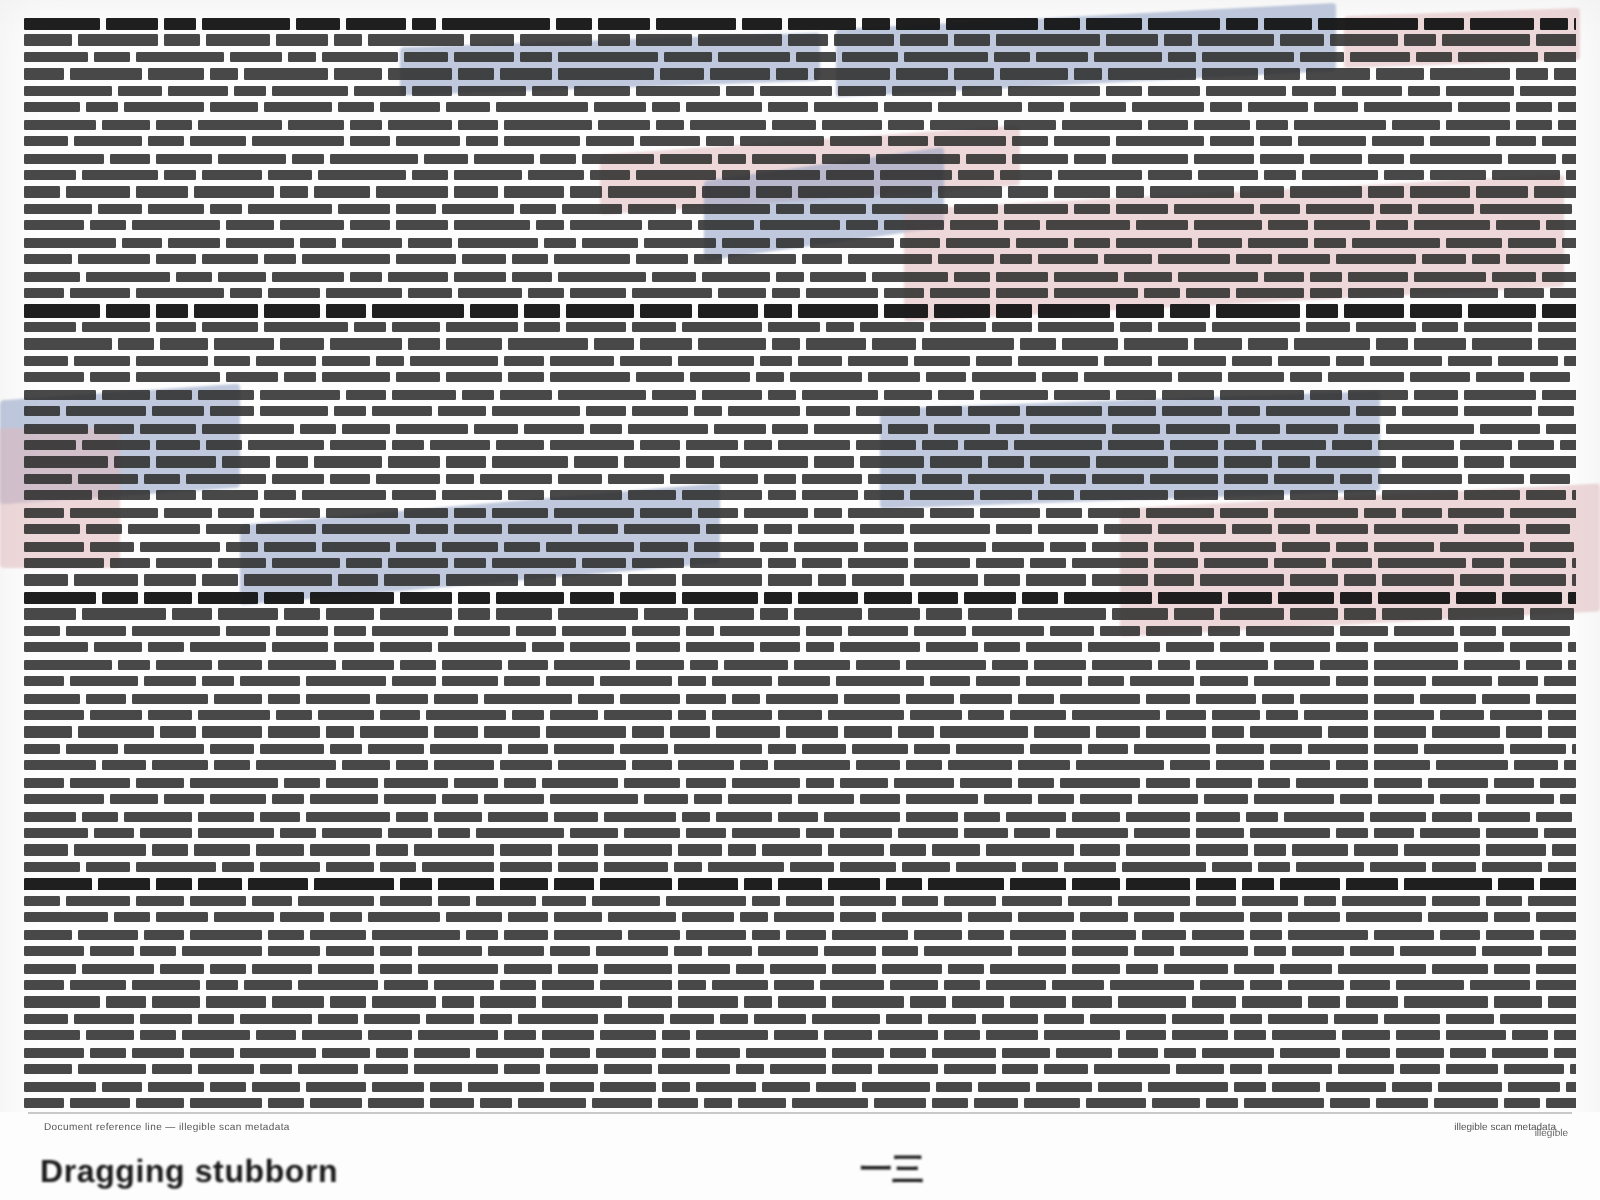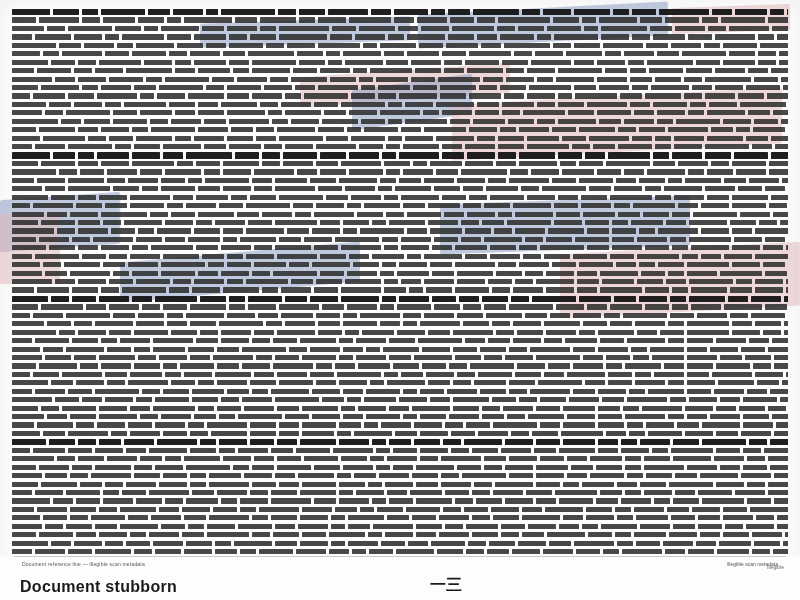--- a/index.html
+++ b/index.html
@@ -244,17 +244,17 @@
       <div class="line hd"><span class="w" style="width: 34px;"></span><span class="w" style="width: 18px;"></span><span class="w" style="width: 24px;"></span><span class="w" style="width: 28px;"></span><span class="w" style="width: 30px;"></span><span class="w" style="width: 20px;"></span><span class="w" style="width: 22px;"></span><span class="w" style="width: 36px;"></span><span class="w" style="width: 16px;"></span><span class="w" style="width: 26px;"></span><span class="w" style="width: 28px;"></span><span class="w" style="width: 24px;"></span><span class="w" style="width: 14px;"></span><span class="w" style="width: 30px;"></span><span class="w" style="width: 20px;"></span><span class="w" style="width: 38px;"></span><span class="w" style="width: 22px;"></span><span class="w" style="width: 18px;"></span><span class="w" style="width: 26px;"></span><span class="w" style="width: 32px;"></span><span class="w" style="width: 28px;"></span><span class="w" style="width: 24px;"></span><span class="w" style="width: 16px;"></span><span class="w" style="width: 20px;"></span><span class="w" style="width: 34px;"></span><span class="w" style="width: 30px;"></span><span class="w" style="width: 18px;"></span><span class="w" style="width: 22px;"></span></div>
       <div class="line"><span class="w" style="width: 22px;"></span><span class="w" style="width: 30px;"></span><span class="w" style="width: 26px;"></span><span class="w" style="width: 20px;"></span><span class="w" style="width: 34px;"></span><span class="w" style="width: 18px;"></span><span class="w" style="width: 28px;"></span><span class="w" style="width: 24px;"></span><span class="w" style="width: 16px;"></span><span class="w" style="width: 32px;"></span><span class="w" style="width: 20px;"></span><span class="w" style="width: 30px;"></span><span class="w" style="width: 26px;"></span><span class="w" style="width: 14px;"></span><span class="w" style="width: 22px;"></span><span class="w" style="width: 38px;"></span><span class="w" style="width: 24px;"></span><span class="w" style="width: 18px;"></span><span class="w" style="width: 28px;"></span><span class="w" style="width: 30px;"></span><span class="w" style="width: 20px;"></span><span class="w" style="width: 26px;"></span><span class="w" style="width: 16px;"></span><span class="w" style="width: 34px;"></span><span class="w" style="width: 22px;"></span><span class="w" style="width: 28px;"></span><span class="w" style="width: 24px;"></span><span class="w" style="width: 18px;"></span><span class="w" style="width: 30px;"></span></div>
       <div class="line"><span class="w" style="width: 26px;"></span><span class="w" style="width: 20px;"></span><span class="w" style="width: 32px;"></span><span class="w" style="width: 24px;"></span><span class="w" style="width: 18px;"></span><span class="w" style="width: 28px;"></span><span class="w" style="width: 22px;"></span><span class="w" style="width: 30px;"></span><span class="w" style="width: 16px;"></span><span class="w" style="width: 36px;"></span><span class="w" style="width: 26px;"></span><span class="w" style="width: 20px;"></span><span class="w" style="width: 14px;"></span><span class="w" style="width: 24px;"></span><span class="w" style="width: 28px;"></span><span class="w" style="width: 34px;"></span><span class="w" style="width: 18px;"></span><span class="w" style="width: 30px;"></span><span class="w" style="width: 22px;"></span><span class="w" style="width: 26px;"></span><span class="w" style="width: 20px;"></span><span class="w" style="width: 16px;"></span><span class="w" style="width: 32px;"></span><span class="w" style="width: 28px;"></span><span class="w" style="width: 24px;"></span><span class="w" style="width: 38px;"></span><span class="w" style="width: 18px;"></span><span class="w" style="width: 20px;"></span><span class="w" style="width: 26px;"></span></div>
     </div>
 
   <div id="footer">
     <div id="footer-rule"></div>
     <div id="footer-meta">Document reference line — illegible scan metadata</div>
     <div id="footer-meta-right">illegible scan metadata</div>
     <div id="footer-corner">illegible</div>
-    <div id="footer-title">Document stubborn</div>
+    <div id="footer-title">Dragging stubborn</div>
     <div id="footer-page">一三</div>
   </div>
 
 </div>
 
 </body></html>

